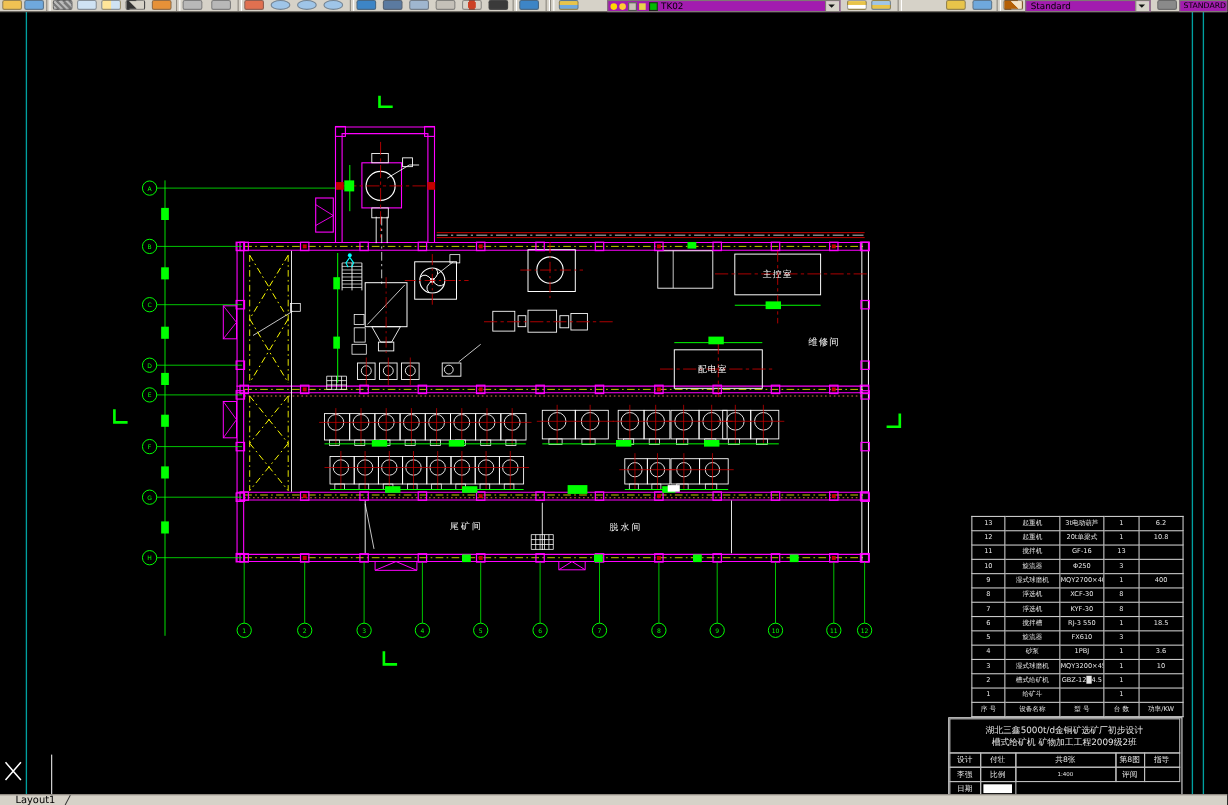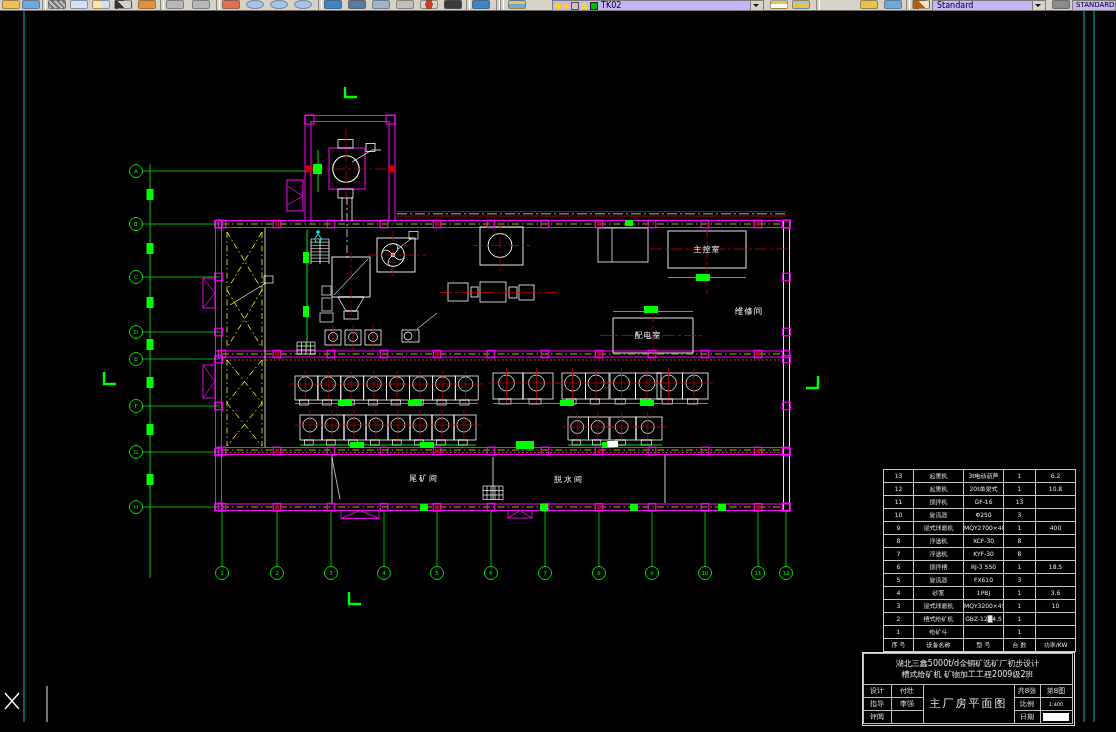--- a/index.html
+++ b/index.html
@@ -5,21 +5,21 @@
   html,body{margin:0;padding:0;background:#000;}
   #app{position:relative;width:1116px;height:732px;overflow:hidden;background:#000;
        font-family:"DejaVu Sans","Liberation Sans",sans-serif;}
 
   
   #toolbar{position:absolute;left:0;top:0;width:1116px;height:11px;background:#d6d2c8;
            border-bottom:1px solid #6f6b64;box-sizing:border-box;z-index:5;}
   .ic{position:absolute;top:0;width:18px;height:9px;border-radius:2px;
       border:1px solid rgba(80,80,80,.55);box-sizing:border-box;}
   .sep{position:absolute;top:0;width:2px;height:10px;border-left:1px solid #8a867e;border-right:1px solid #fff;}
-  .combo{position:absolute;top:0;height:11px;background:#c4b5fd;border:1px solid #7e7a74;
+  .combo{position:absolute;top:0;height:11px;background:#a21caf;border:1px solid #7e7a74;
          box-sizing:border-box;font-size:8px;line-height:9px;color:#000;display:flex;
          align-items:center;overflow:hidden;white-space:nowrap;}
   .combo .mini{flex:0 0 auto;width:6px;height:6px;margin-left:2px;}
   .round{border-radius:50%;}
   .combo .swatch{flex:0 0 auto;width:6px;height:6px;background:#00bb00;border:1px solid #222;margin:0 3px 0 3px;}
   .combo .arrow{position:absolute;right:0;top:0;width:12px;height:9px;background:#d6d2c8;
                 border-left:1px solid #7e7a74;}
   .combo .arrow:after{content:"";position:absolute;left:2px;top:3px;border:3px solid transparent;border-top-color:#111;}
 
   
@@ -761,28 +761,33 @@
       </tbody>
   </table>
 
   <div id="titleblock">
     <div class="cell proj">
       <div>湖北三鑫5000t/d金铜矿选矿厂初步设计</div>
       <div>槽式给矿机  矿物加工工程2009级2班</div>
     </div>
     <div class="cell">设计</div>
     <div class="cell">付壮</div>
-    <div class="cell main-title">主厂房平面图</div>
     <div class="cell">共8张</div>
     <div class="cell">第8图</div>
     <div class="cell">指导</div>
     <div class="cell">李强</div>
     <div class="cell">比例</div>
     <div class="cell" style="font-size:5px">1:400</div>
     <div class="cell">评阅</div>
     <div class="cell"></div>
     <div class="cell">日期</div>
     <div class="cell">
         <span class="datebox"></span>
       </div>
   </div>
 
+  <div id="statusbar">
+    <div id="layout-tab">
+      <span>Layout1</span>
+      <span class="slash"></span>
+    </div>
+  </div>
 </div>
 
 </body></html>

